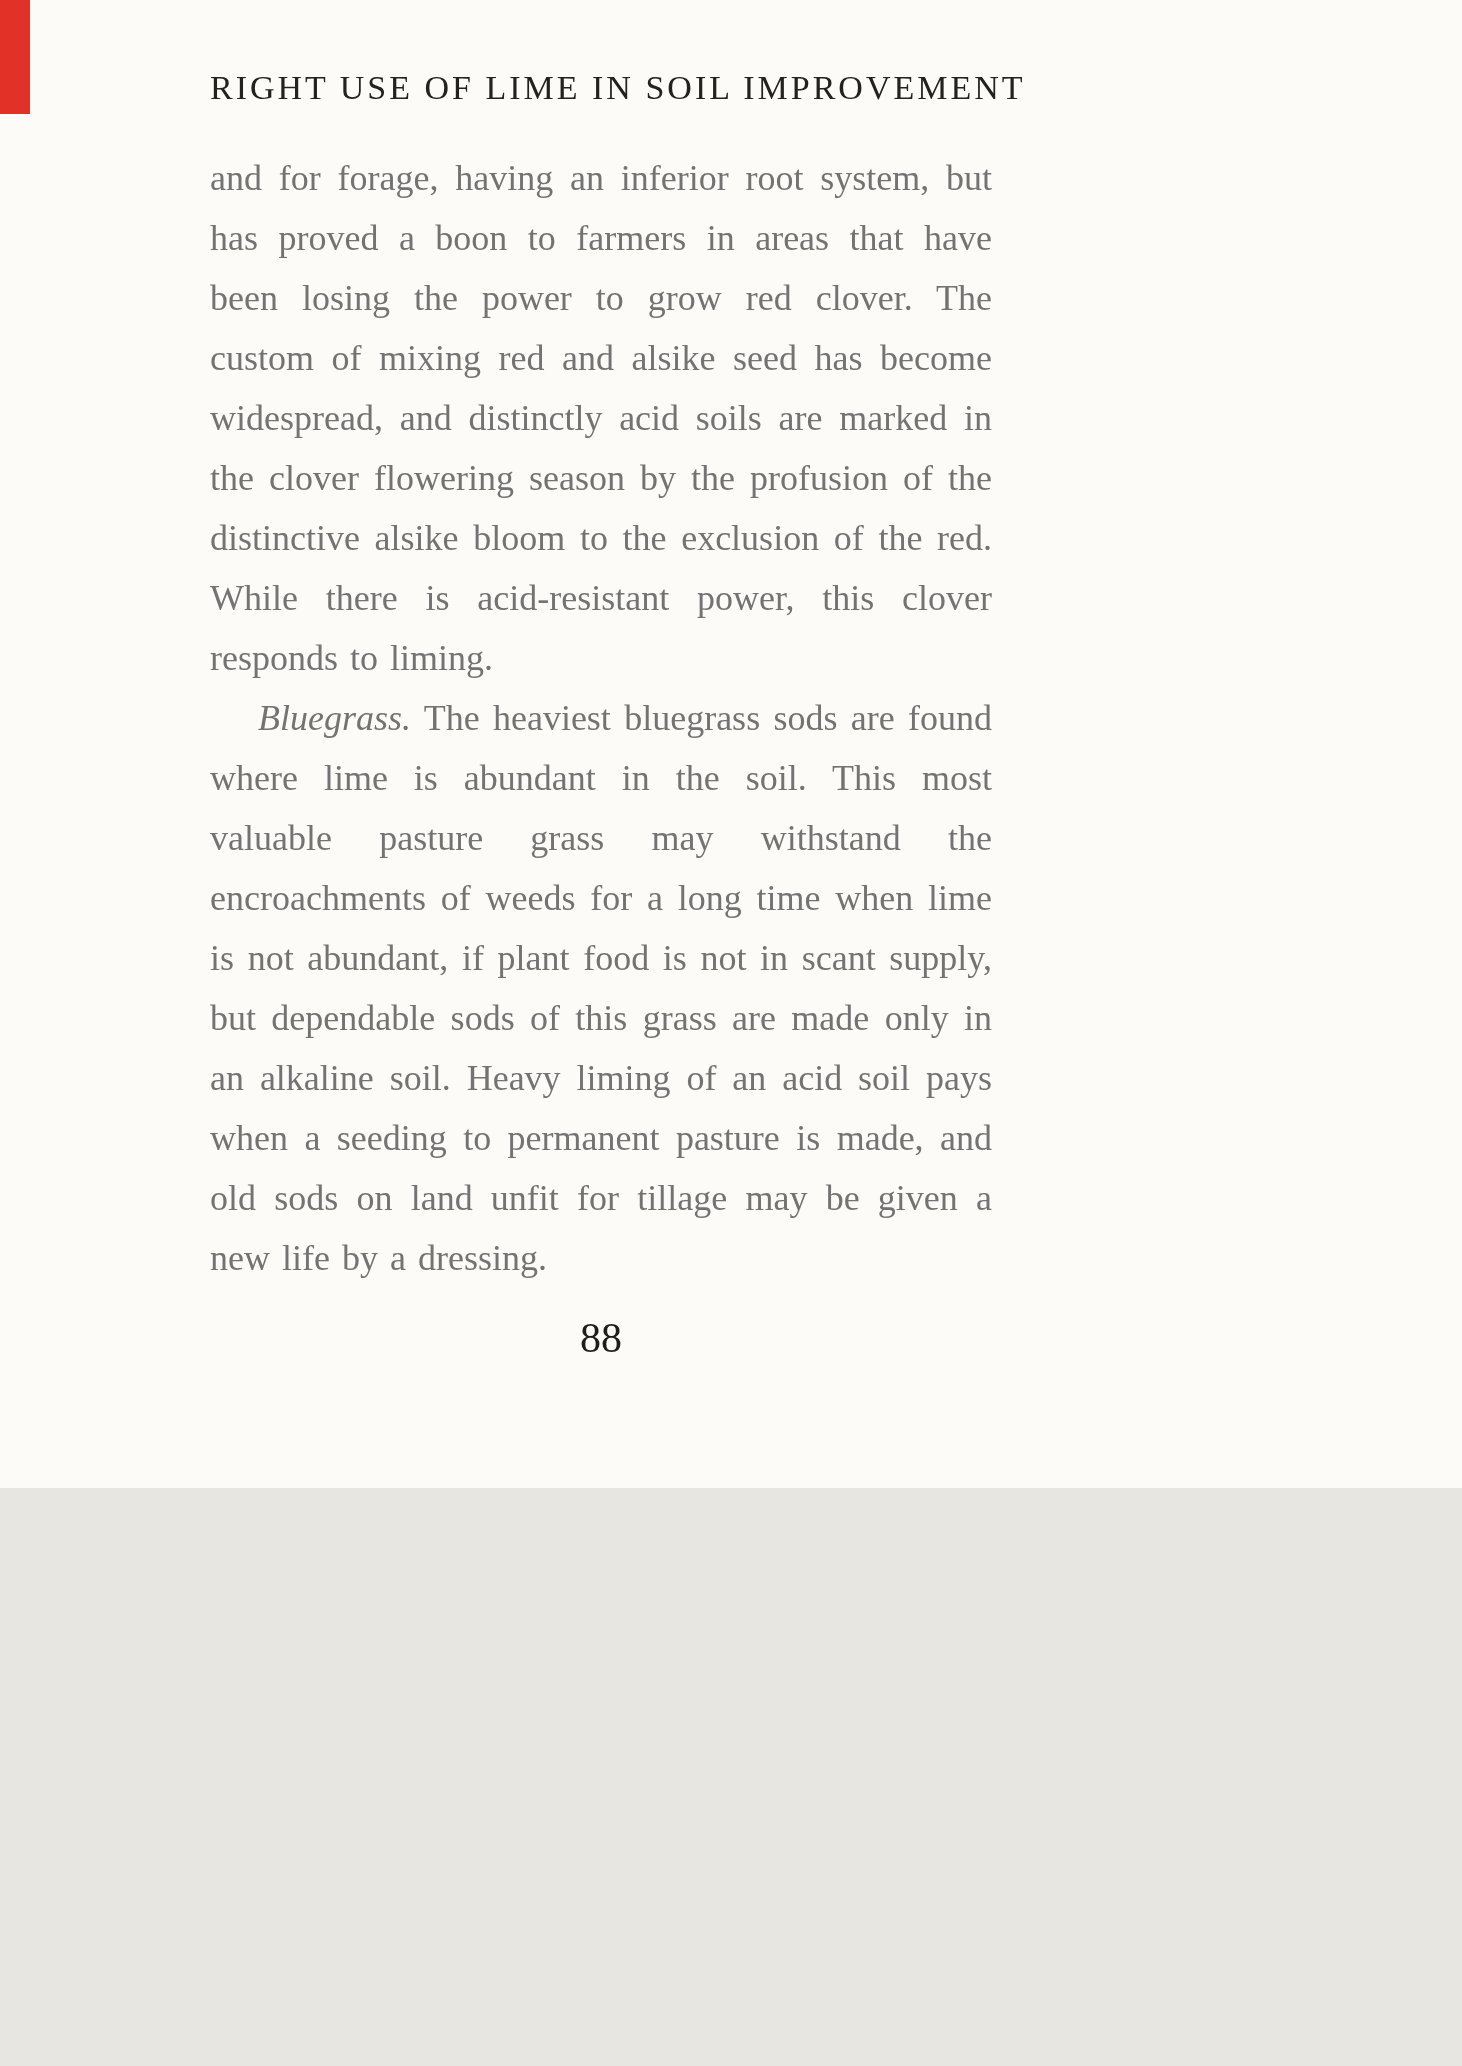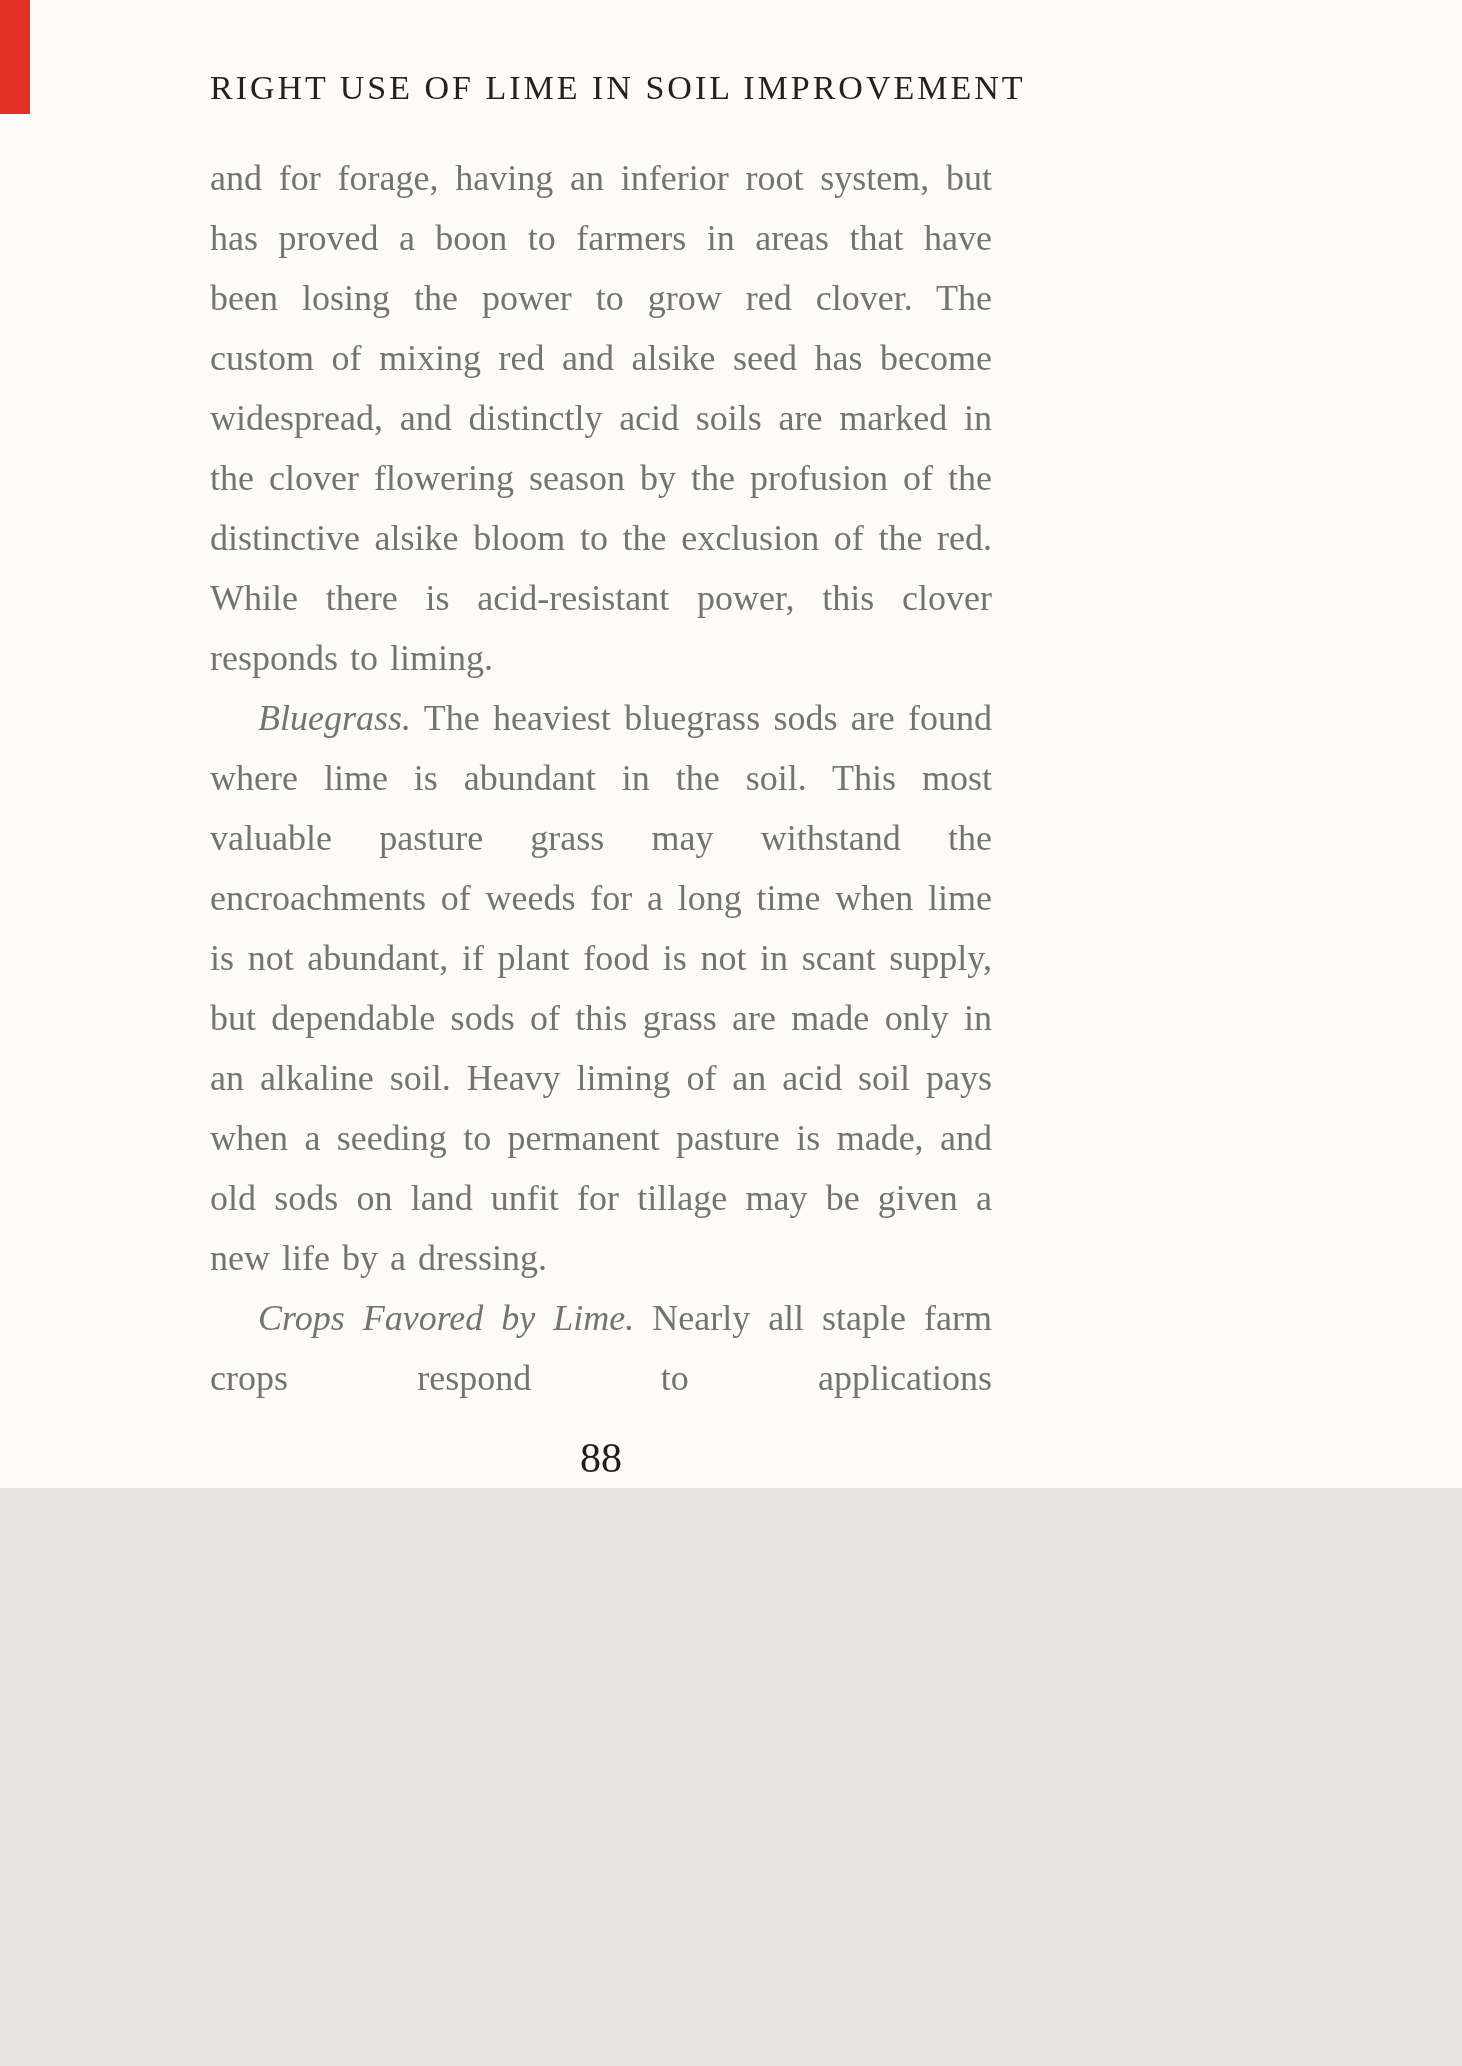--- a/index.html
+++ b/index.html
@@ -72,19 +72,17 @@
   <main class="text-block">
 
     <h1 class="running-header">RIGHT USE OF LIME IN SOIL IMPROVEMENT</h1>
 
     <p class="body-para"><span>and for forage, having an inferior root system, but has proved a boon to farmers in areas that have been losing the power to grow red clover.  The custom of mixing red and alsike seed has become widespread, and distinctly acid soils are marked in the clover flowering season by the profusion of the distinctive alsike bloom to the exclusion of the red.  While there is acid-resistant power, this clover responds to liming.</span></p>
 
 
     <p class="body-para indent"><span class="lead">Bluegrass.</span>
       <span>The heaviest bluegrass sods are found where lime is abundant in the soil.  This most valuable pasture grass may withstand the encroachments of weeds for a long time when lime is not abundant, if plant food is not in scant supply, but dependable sods of this grass are made only in an alkaline soil.  Heavy liming of an acid soil pays when a seeding to permanent pasture is made, and old sods on land unfit for tillage may be given a new life by a dressing.</span></p>
 
-    <p class="body-para indent justify-last"><span class="lead">Crops Favored by Lime.</span>
-      <span>Nearly all staple farm crops respond to applications</span></p>
 
     <div class="page-number">88</div>
 
   </main>
 </div>
 
 </body></html>

